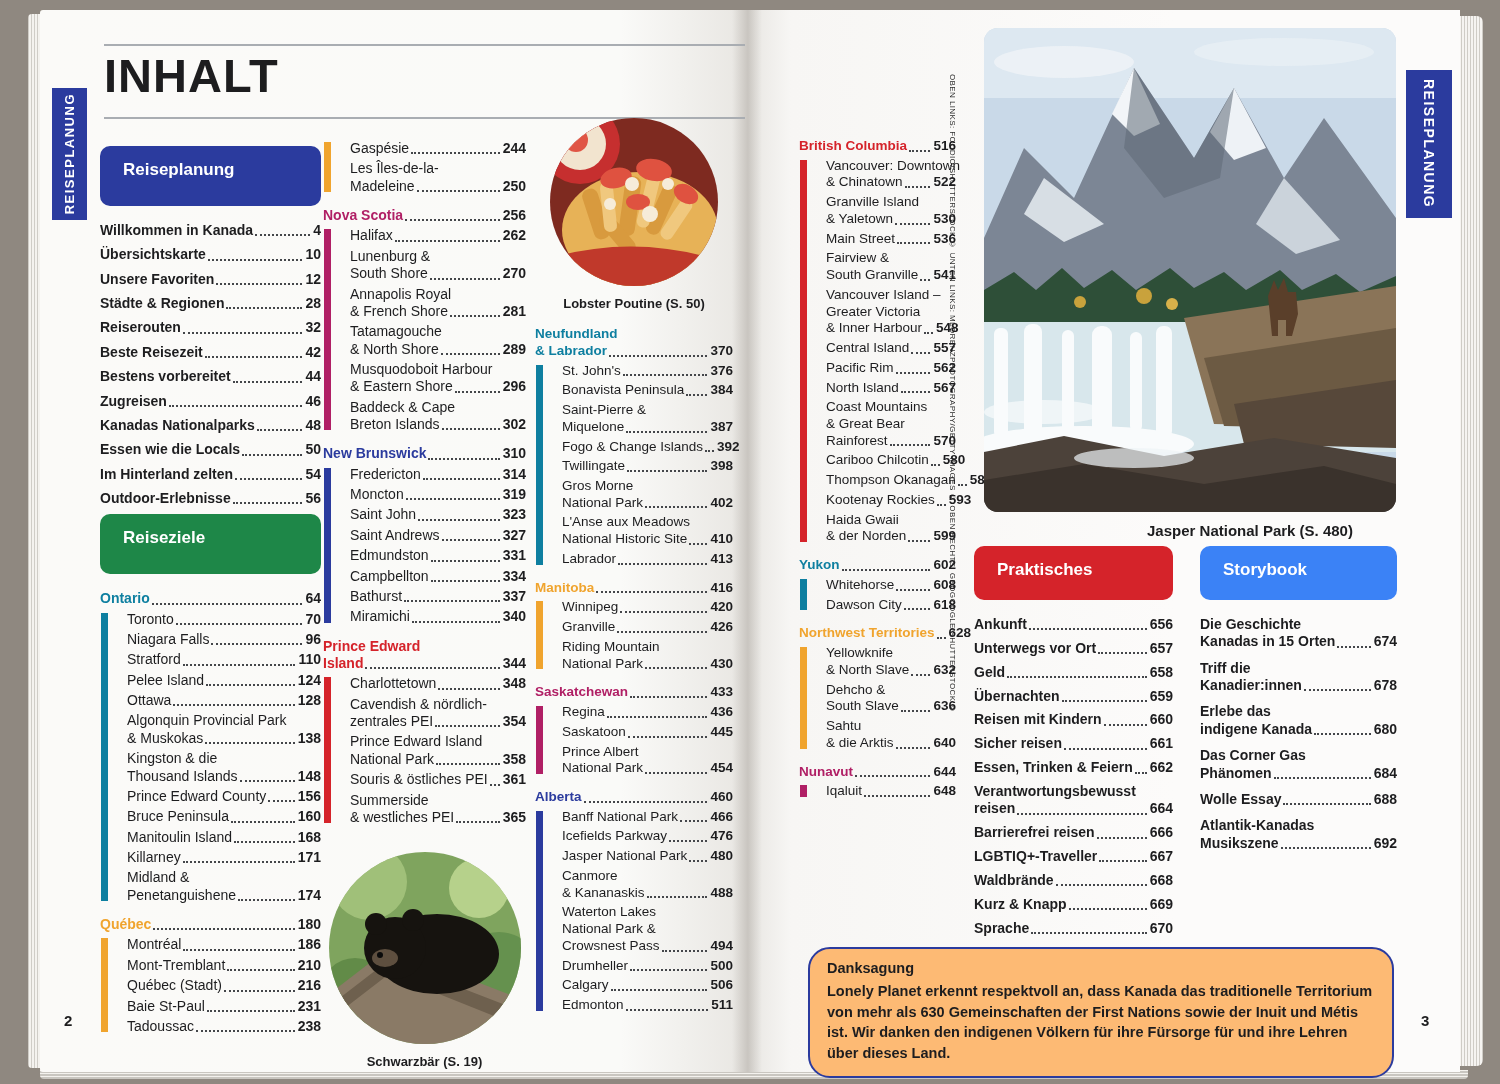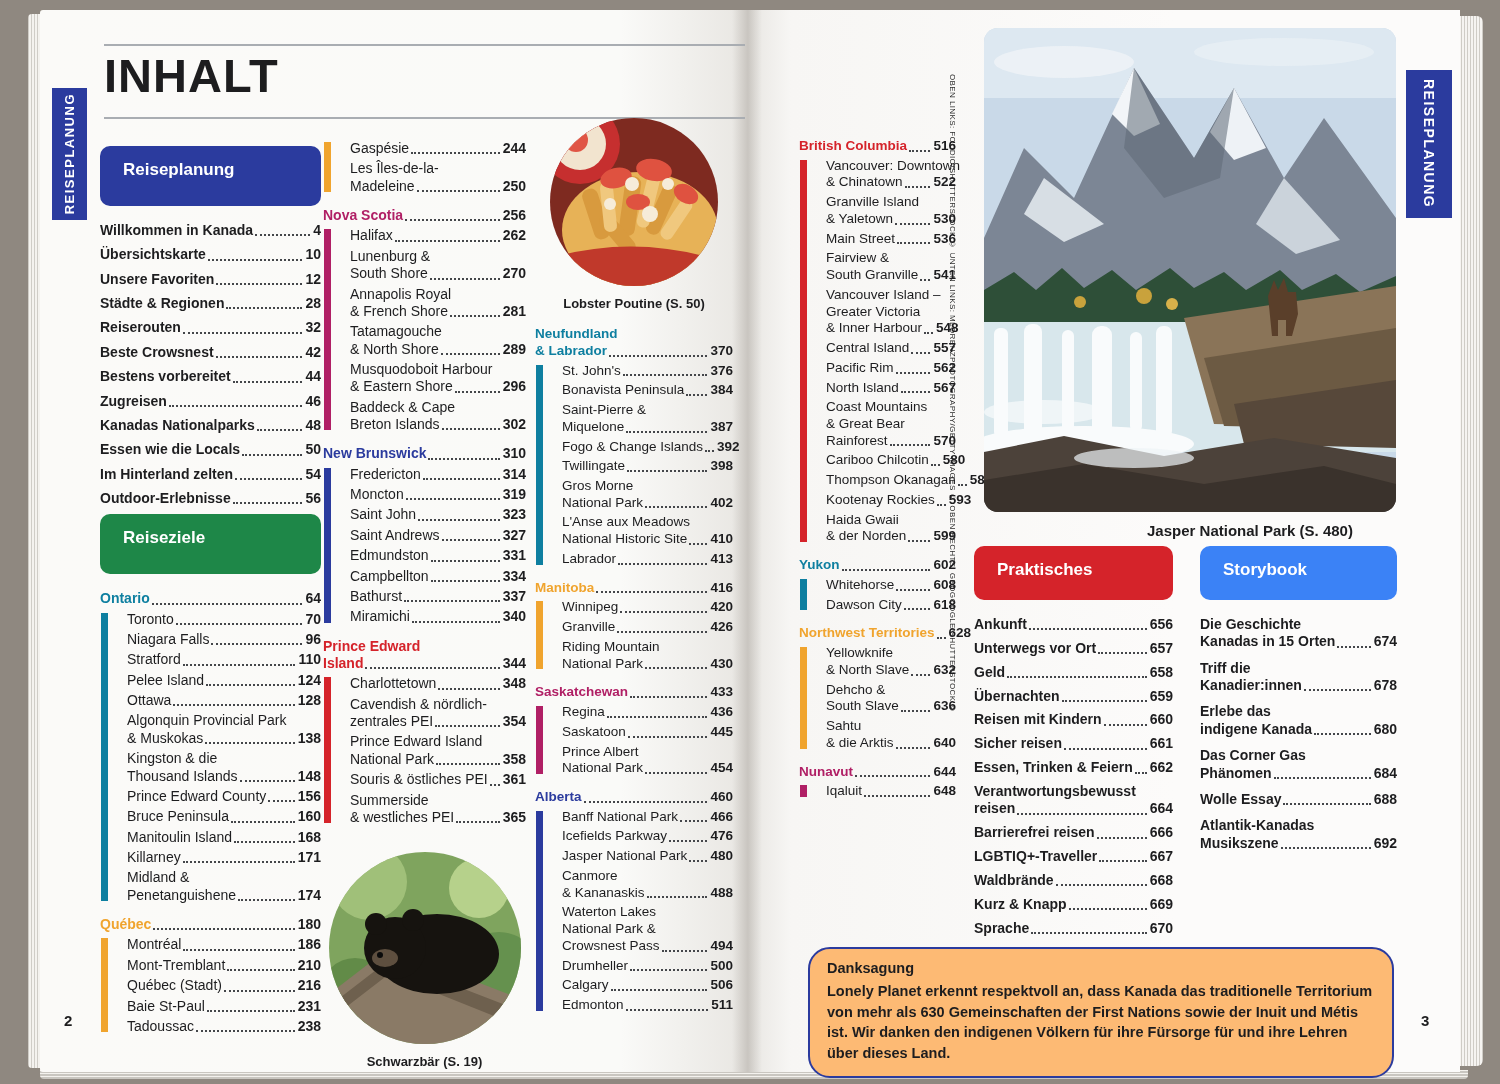--- a/index.html
+++ b/index.html
@@ -137,21 +137,21 @@
           </div>
           <div class="toc-item">
             <div class="toc-row">
               <span class="lab">Reiserouten</span>
               <span class="lead"></span>
               <span class="pg">32</span>
             </div>
           </div>
           <div class="toc-item">
             <div class="toc-row">
-              <span class="lab">Beste Crowsnest</span>
+              <span class="lab">Beste Reisezeit</span>
               <span class="lead"></span>
               <span class="pg">42</span>
             </div>
           </div>
           <div class="toc-item">
             <div class="toc-row">
               <span class="lab">Bestens vorbereitet</span>
               <span class="lead"></span>
               <span class="pg">44</span>
             </div>

